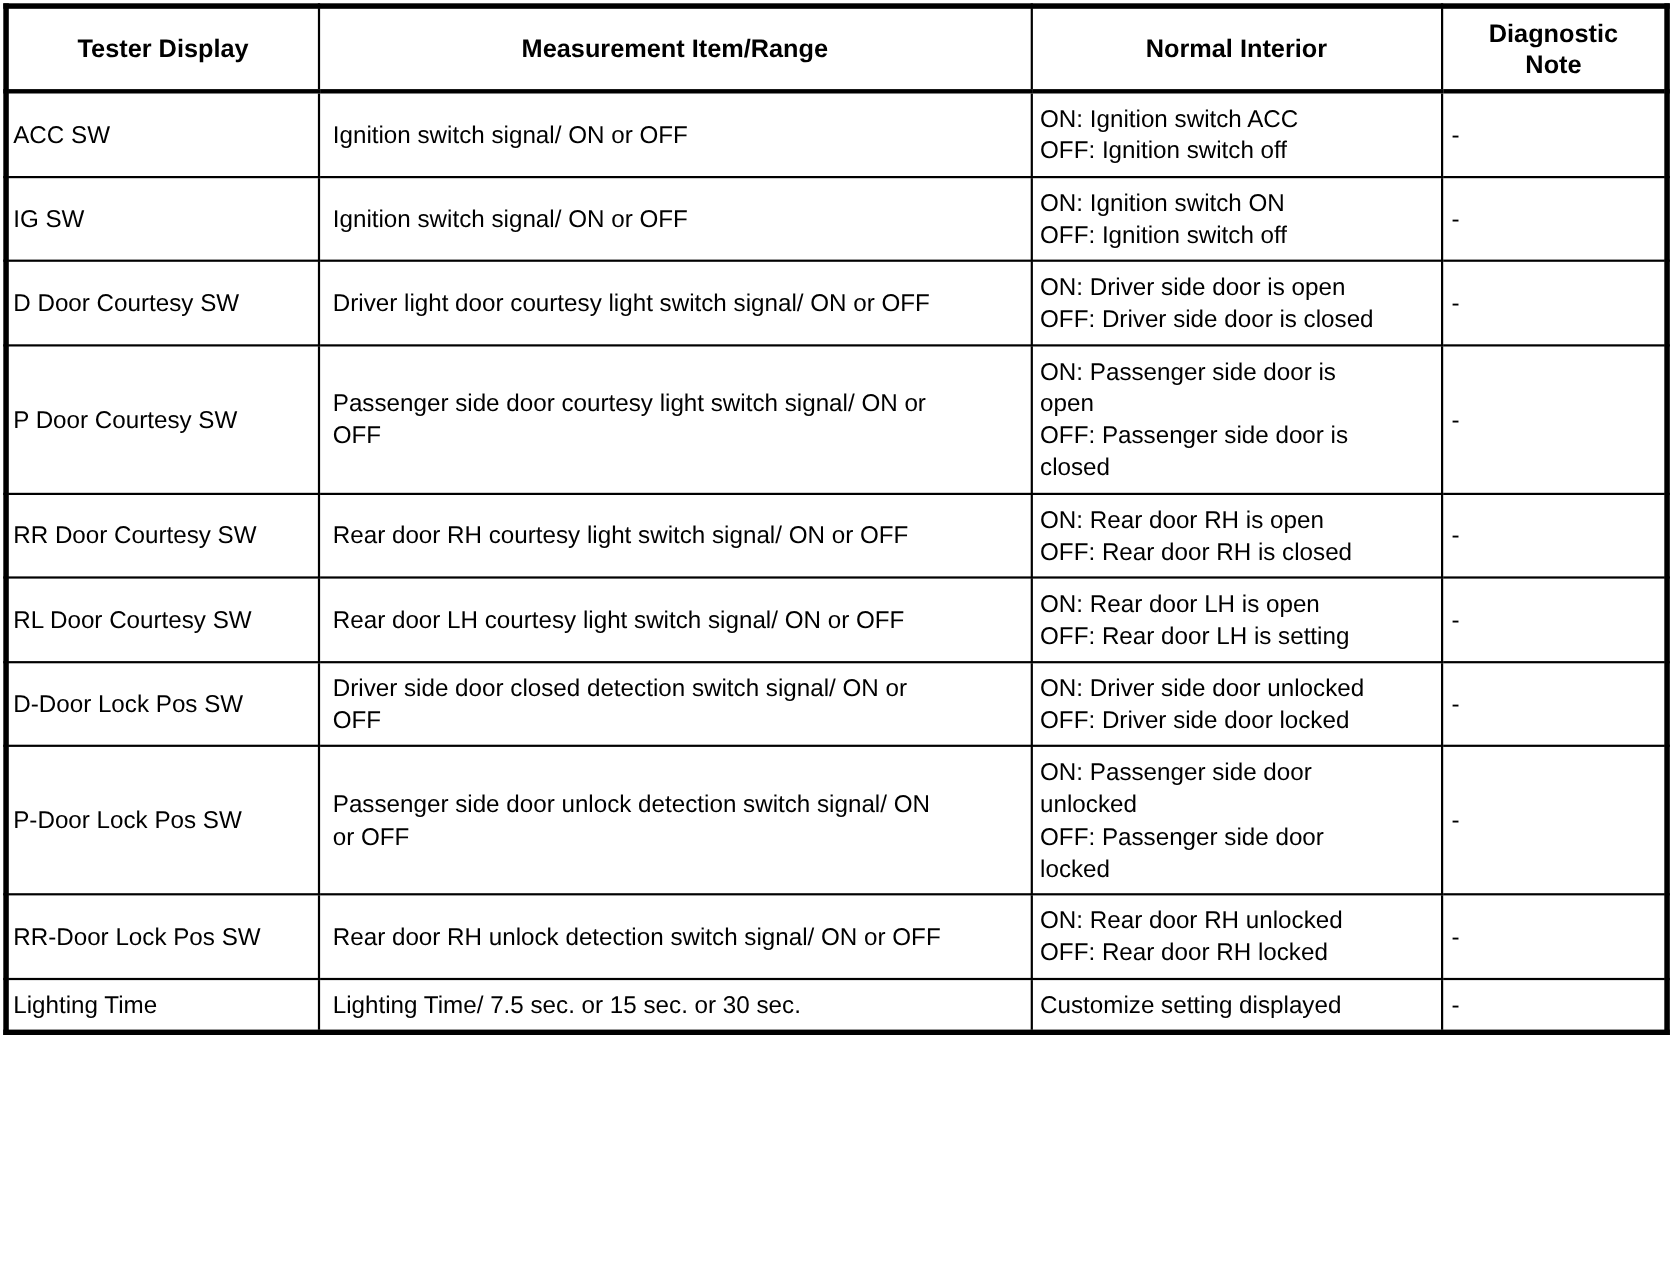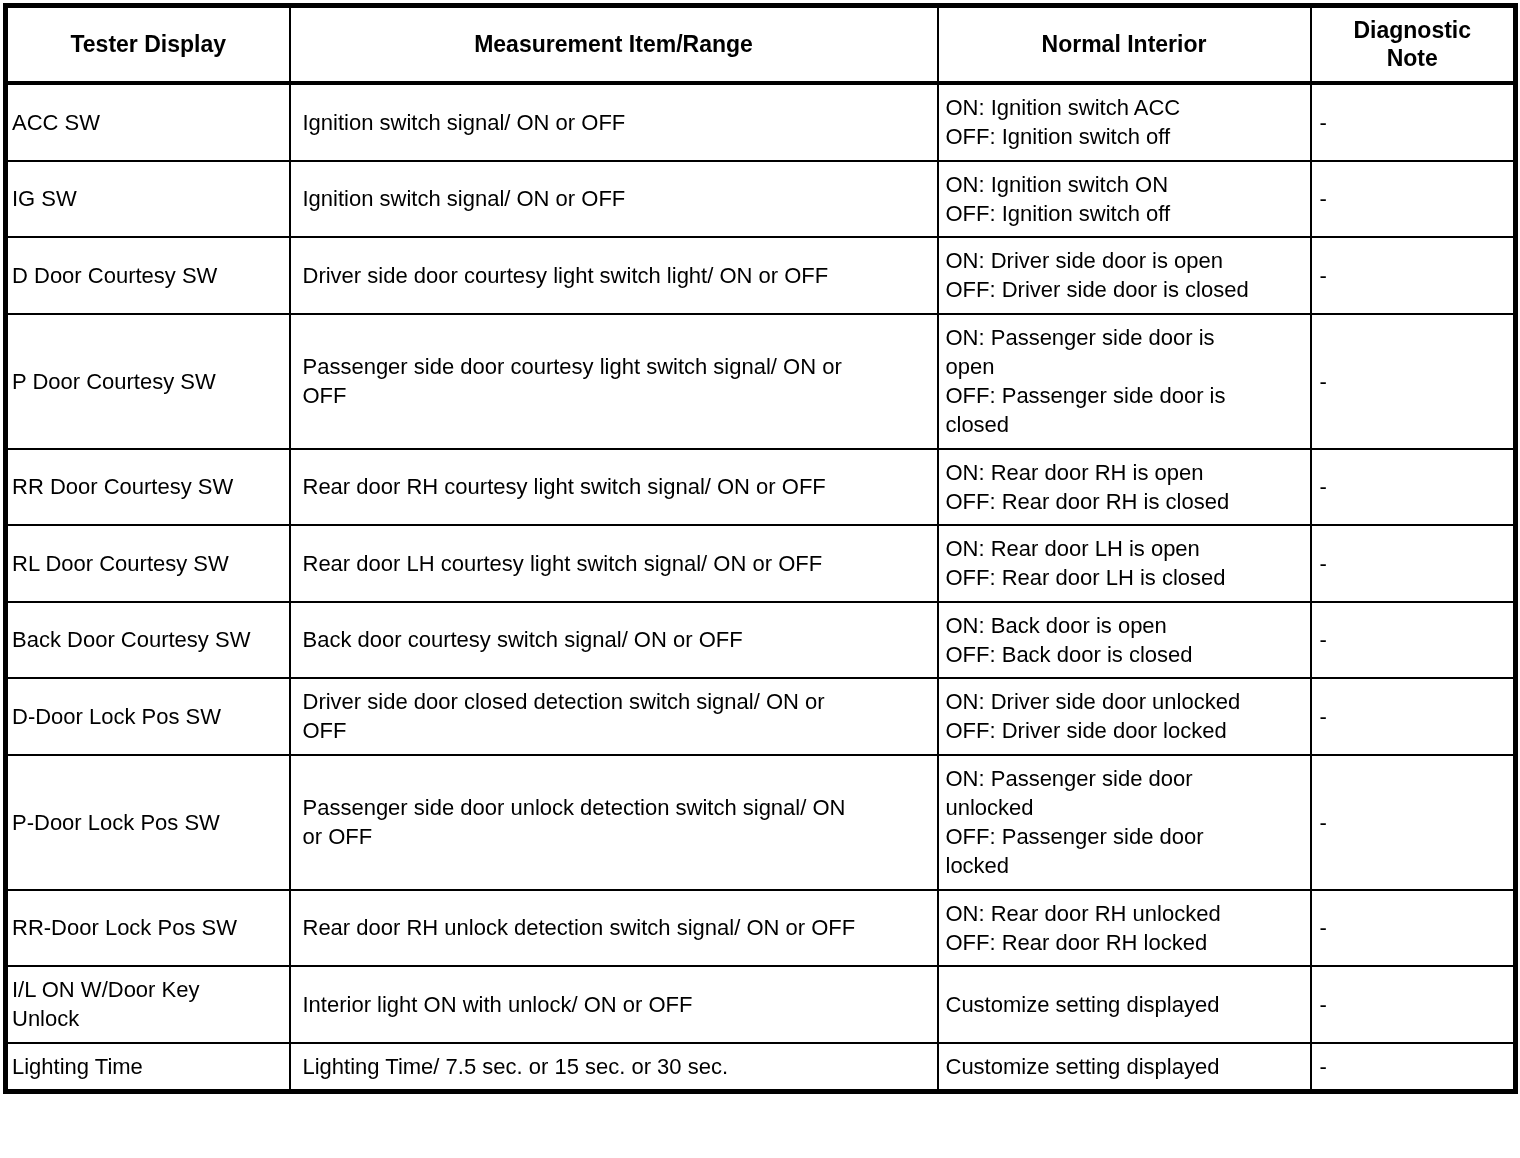--- a/index.html
+++ b/index.html
@@ -80,21 +80,21 @@
   <tr>
     <td class="c1">IG SW</td>
     <td class="c2">Ignition switch signal/ ON or OFF</td>
     <td class="c3">ON: Ignition switch ON
 OFF: Ignition switch off</td>
     <td class="c4">-</td>
   </tr>
 
   <tr>
     <td class="c1">D Door Courtesy SW</td>
-    <td class="c2">Driver side door courtesy light switch light/ ON or OFF</td>
+    <td class="c2">Driver light door courtesy light switch signal/ ON or OFF</td>
     <td class="c3">ON: Driver side door is open
 OFF: Driver side door is closed</td>
     <td class="c4">-</td>
   </tr>
 
   <tr>
     <td class="c1">P Door Courtesy SW</td>
     <td class="c2">Passenger side door courtesy light switch signal/ ON or
 OFF</td>
     <td class="c3">ON: Passenger side door is
@@ -109,31 +109,24 @@
     <td class="c2">Rear door RH courtesy light switch signal/ ON or OFF</td>
     <td class="c3">ON: Rear door RH is open
 OFF: Rear door RH is closed</td>
     <td class="c4">-</td>
   </tr>
 
   <tr>
     <td class="c1">RL Door Courtesy SW</td>
     <td class="c2">Rear door LH courtesy light switch signal/ ON or OFF</td>
     <td class="c3">ON: Rear door LH is open
-OFF: Rear door LH is closed</td>
+OFF: Rear door LH is setting</td>
     <td class="c4">-</td>
   </tr>
 
-  <tr>
-    <td class="c1">Back Door Courtesy SW</td>
-    <td class="c2">Back door courtesy switch signal/ ON or OFF</td>
-    <td class="c3">ON: Back door is open
-OFF: Back door is closed</td>
-    <td class="c4">-</td>
-  </tr>
 
   <tr>
     <td class="c1">D-Door Lock Pos SW</td>
     <td class="c2">Driver side door closed detection switch signal/ ON or
 OFF</td>
     <td class="c3">ON: Driver side door unlocked
 OFF: Driver side door locked</td>
     <td class="c4">-</td>
   </tr>
 
@@ -150,27 +143,20 @@
 
   <tr>
     <td class="c1">RR-Door Lock Pos SW</td>
     <td class="c2">Rear door RH unlock detection switch signal/ ON or OFF</td>
     <td class="c3">ON: Rear door RH unlocked
 OFF: Rear door RH locked</td>
     <td class="c4">-</td>
   </tr>
 
 
-  <tr>
-    <td class="c1">I/L ON W/Door Key
-Unlock</td>
-    <td class="c2">Interior light ON with unlock/ ON or OFF</td>
-    <td class="c3">Customize setting displayed</td>
-    <td class="c4">-</td>
-  </tr>
 
   <tr>
     <td class="c1">Lighting Time</td>
     <td class="c2">Lighting Time/ 7.5 sec. or 15 sec. or 30 sec.</td>
     <td class="c3">Customize setting displayed</td>
     <td class="c4">-</td>
   </tr>
 
 </tbody>
 </table>

